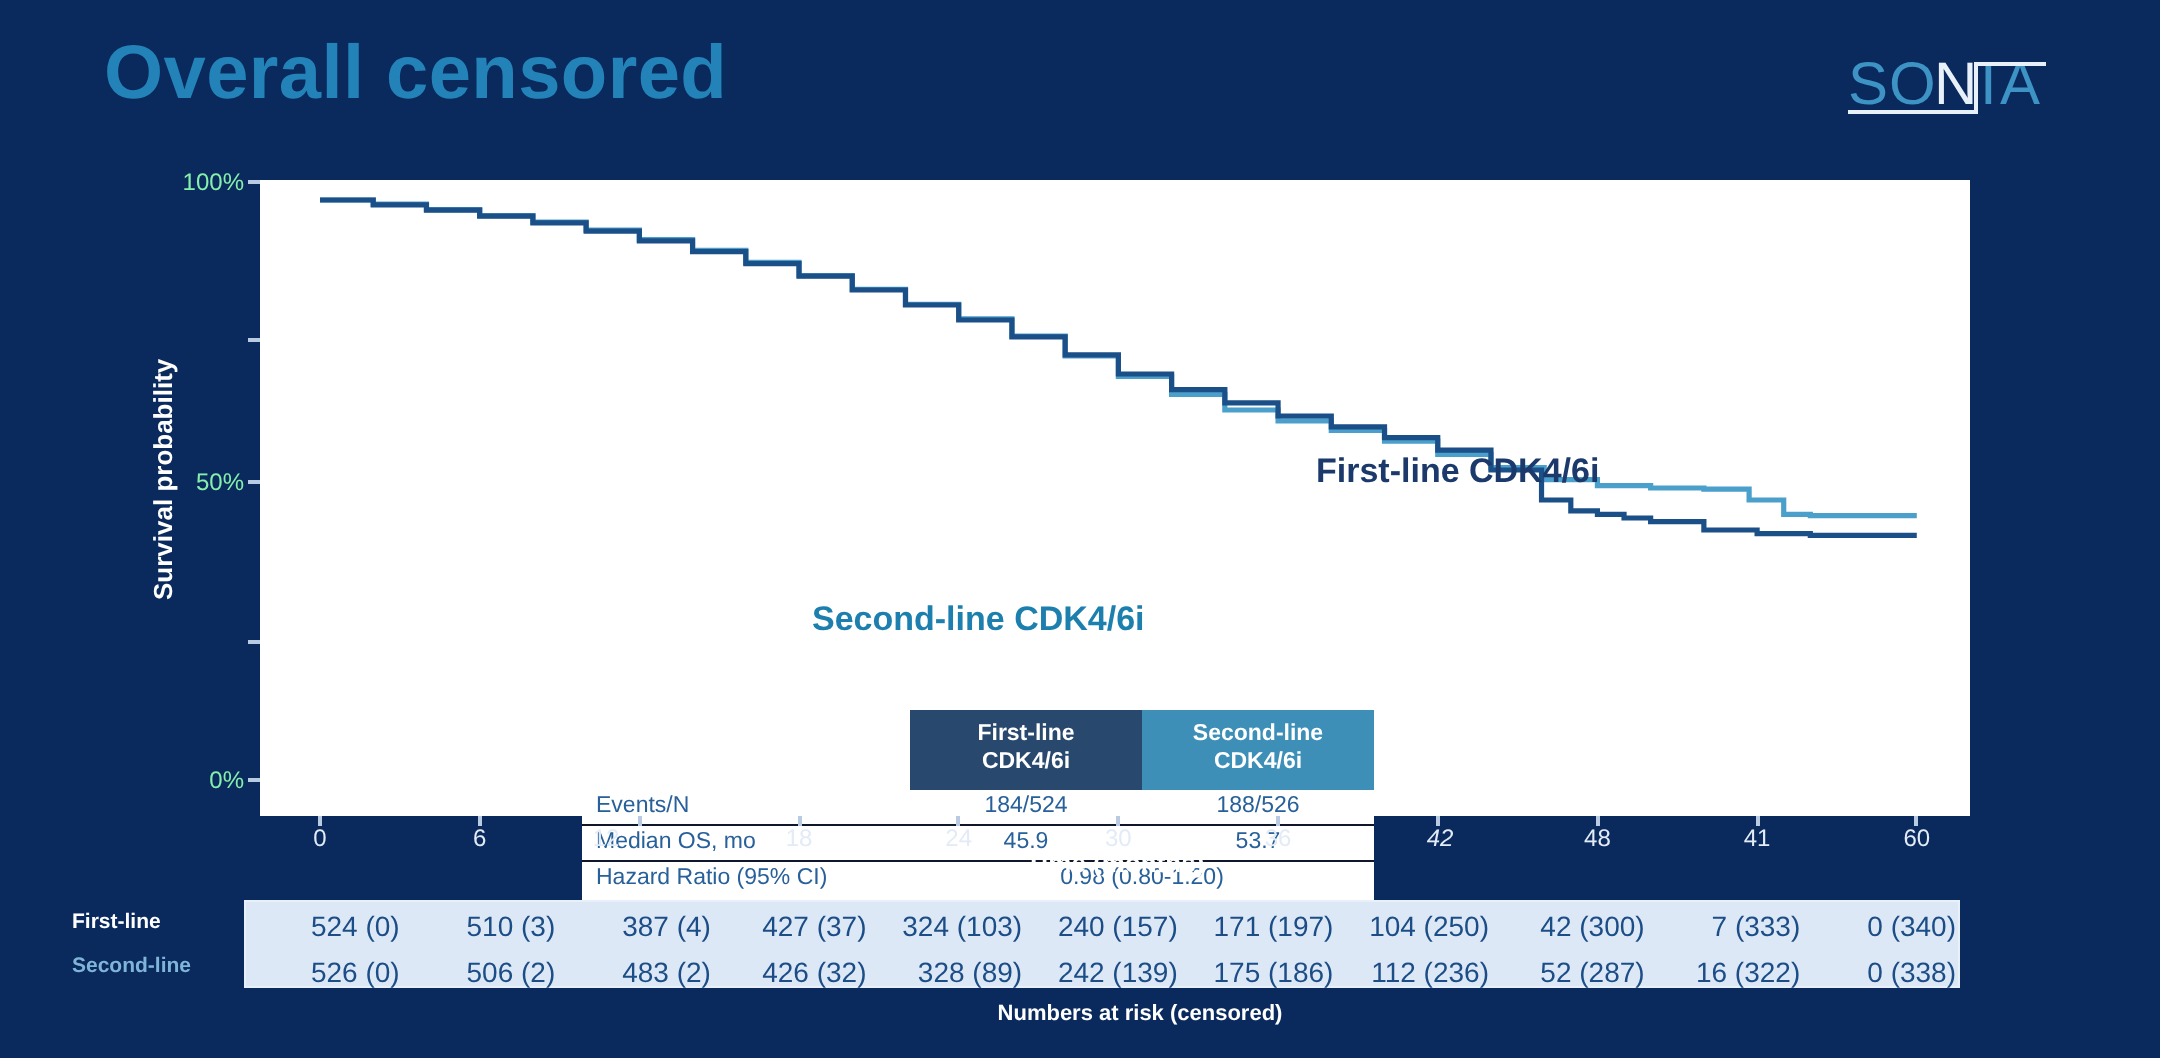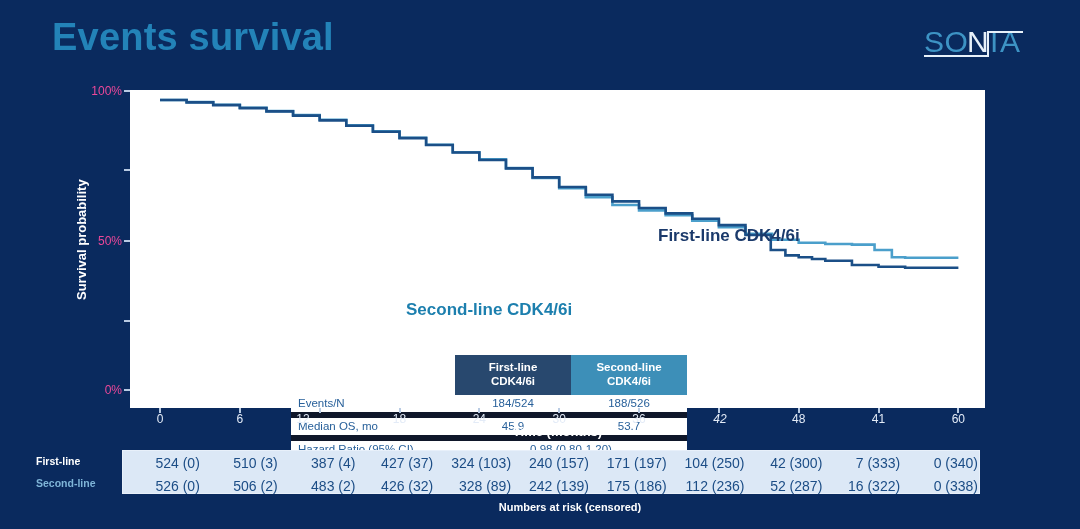--- a/index.html
+++ b/index.html
@@ -25,21 +25,21 @@
 
   
   #plot{
     position:absolute;left:130px;top:90px;
     width:855px;height:318px;
     background:#ffffff;
   }
   #plotsvg{position:absolute;left:0;top:0;width:855px;height:318px;}
   .ytick{
     position:absolute;right:1092px;
-    color:#ec4899;font-size:12px;text-align:right;width:60px;
+    color:#86efac;font-size:12px;text-align:right;width:60px;
     white-space:nowrap;
   }
   .ytickmark{position:absolute;width:6px;height:2px;background:#b9cbe3;}
 
   
   .xtick{
     position:absolute;top:412px;
     color:#e3ebf7;font-size:12px;text-align:center;width:40px;
   }
   .xtickmark{position:absolute;top:408px;width:2px;height:5px;background:#b9cbe3;}
@@ -70,21 +70,21 @@
     color:#ffffff;font-size:11.5px;font-weight:bold;
     text-align:center;line-height:1.25;padding:5px 2px 6px;
     vertical-align:middle;
   }
   #stats .h-first{background:#28486e;}
   #stats .h-second{background:#3d8fb8;}
   #stats .h-blank{background:transparent;}
   #stats tbody tr{background:#ffffff;}
   #stats tbody td{
     color:#28609a;height:17px;line-height:17px;
-    border-bottom:6px solid #0f172a;
+    border-bottom:1px solid #0f172a;
   }
   #stats tbody tr.lastrow td{border-bottom:none;}
   #stats tbody tr.gap td{border-top:2px solid #ffffff;}
   #stats td.lbl{text-align:left;padding-left:7px;}
   #stats td.val{text-align:center;}
   #stats td.span{text-align:center;}
 
   
   #riskwrap{position:absolute;left:0;top:450px;width:1080px;height:45px;}
   #risklabels{position:absolute;left:36px;top:0;width:86px;}
@@ -106,21 +106,21 @@
   #riskcap{
     position:absolute;left:0;top:501px;width:1080px;text-align:center;
     color:#ffffff;font-size:11px;font-weight:bold;margin-left:30px;
   }
 </style>
 </head>
 <body>
 
 <div id="slide">
 
-  <div id="title">Events survival</div>
+  <div id="title">Overall censored</div>
 
   <div id="logo">
     <svg viewBox="0 0 130 46" width="130" height="46">
       <text x="2" y="32" font-family="Liberation Sans, sans-serif" font-size="30" fill="#3d93c4" letter-spacing="0.5">SO</text>
       <text x="45" y="32" font-family="Liberation Sans, sans-serif" font-size="30" fill="#e8f1fa">N</text>
       <text x="68" y="32" font-family="Liberation Sans, sans-serif" font-size="30" fill="#3d93c4">I</text>
       <text x="78" y="32" font-family="Liberation Sans, sans-serif" font-size="30" fill="#3d93c4">A</text>
       <path d="M2 36 H66 V12 H101" fill="none" stroke="#e8f1fa" stroke-width="2"></path>
     </svg>
   </div>

